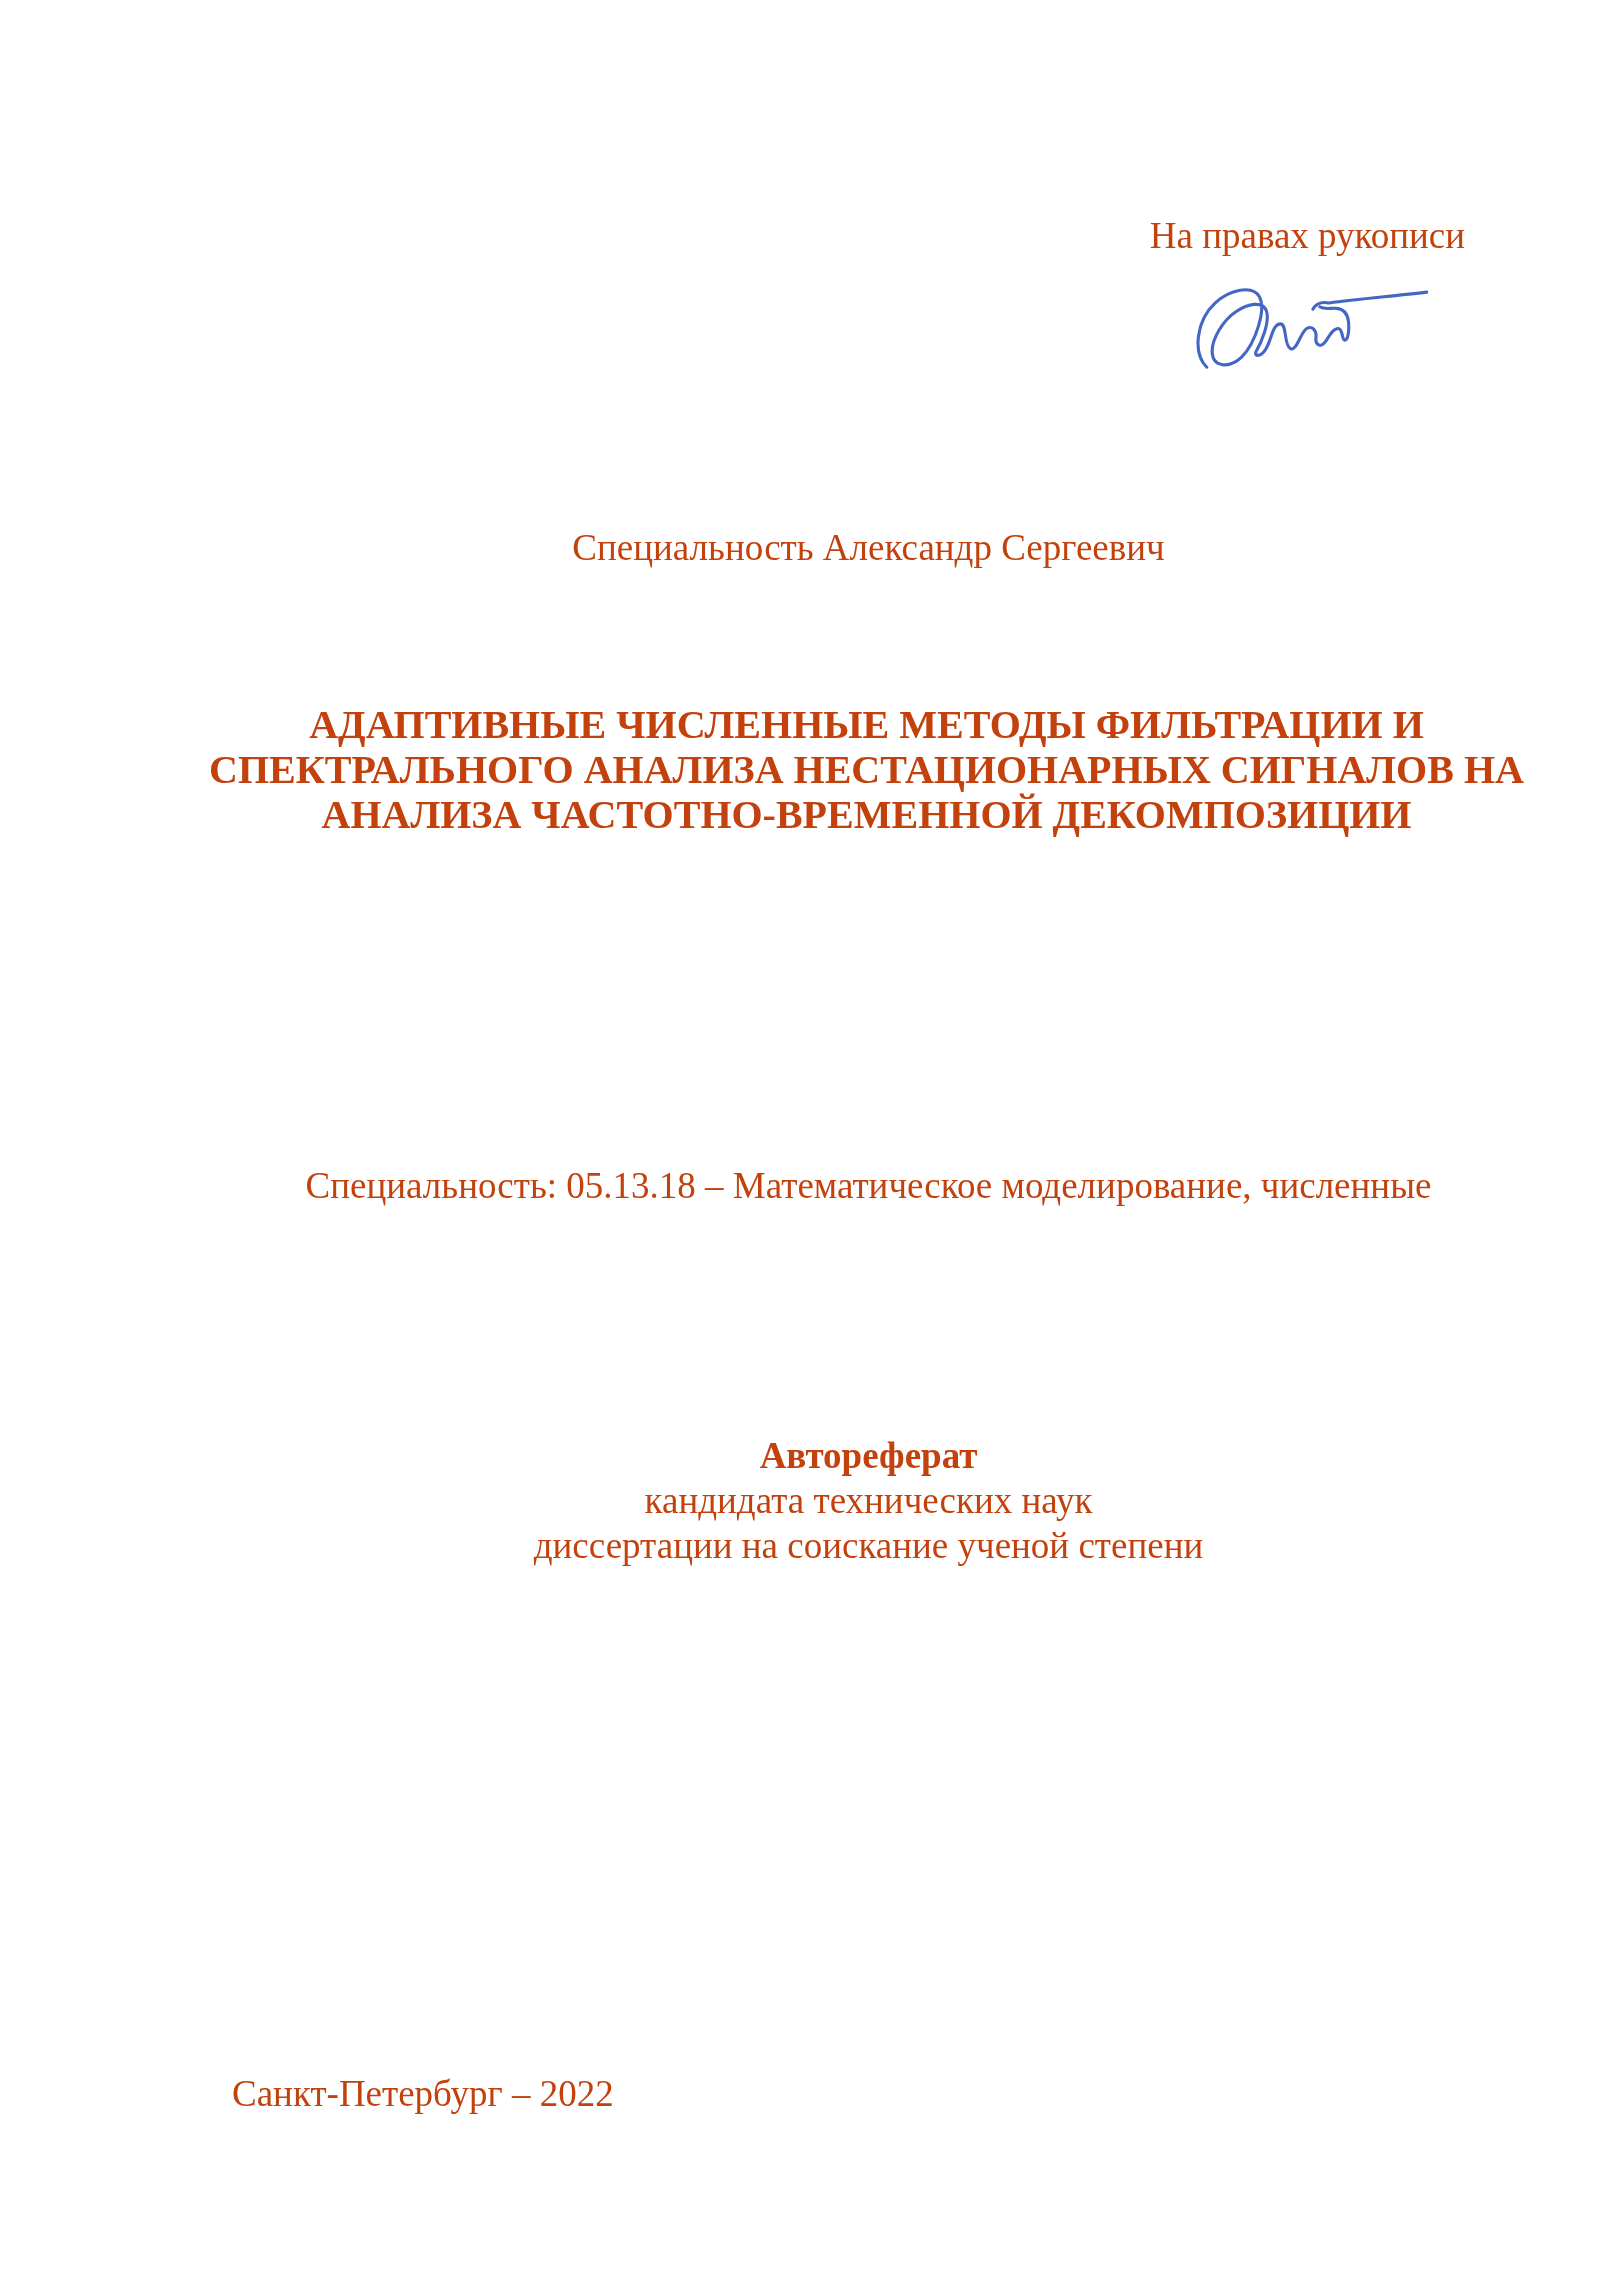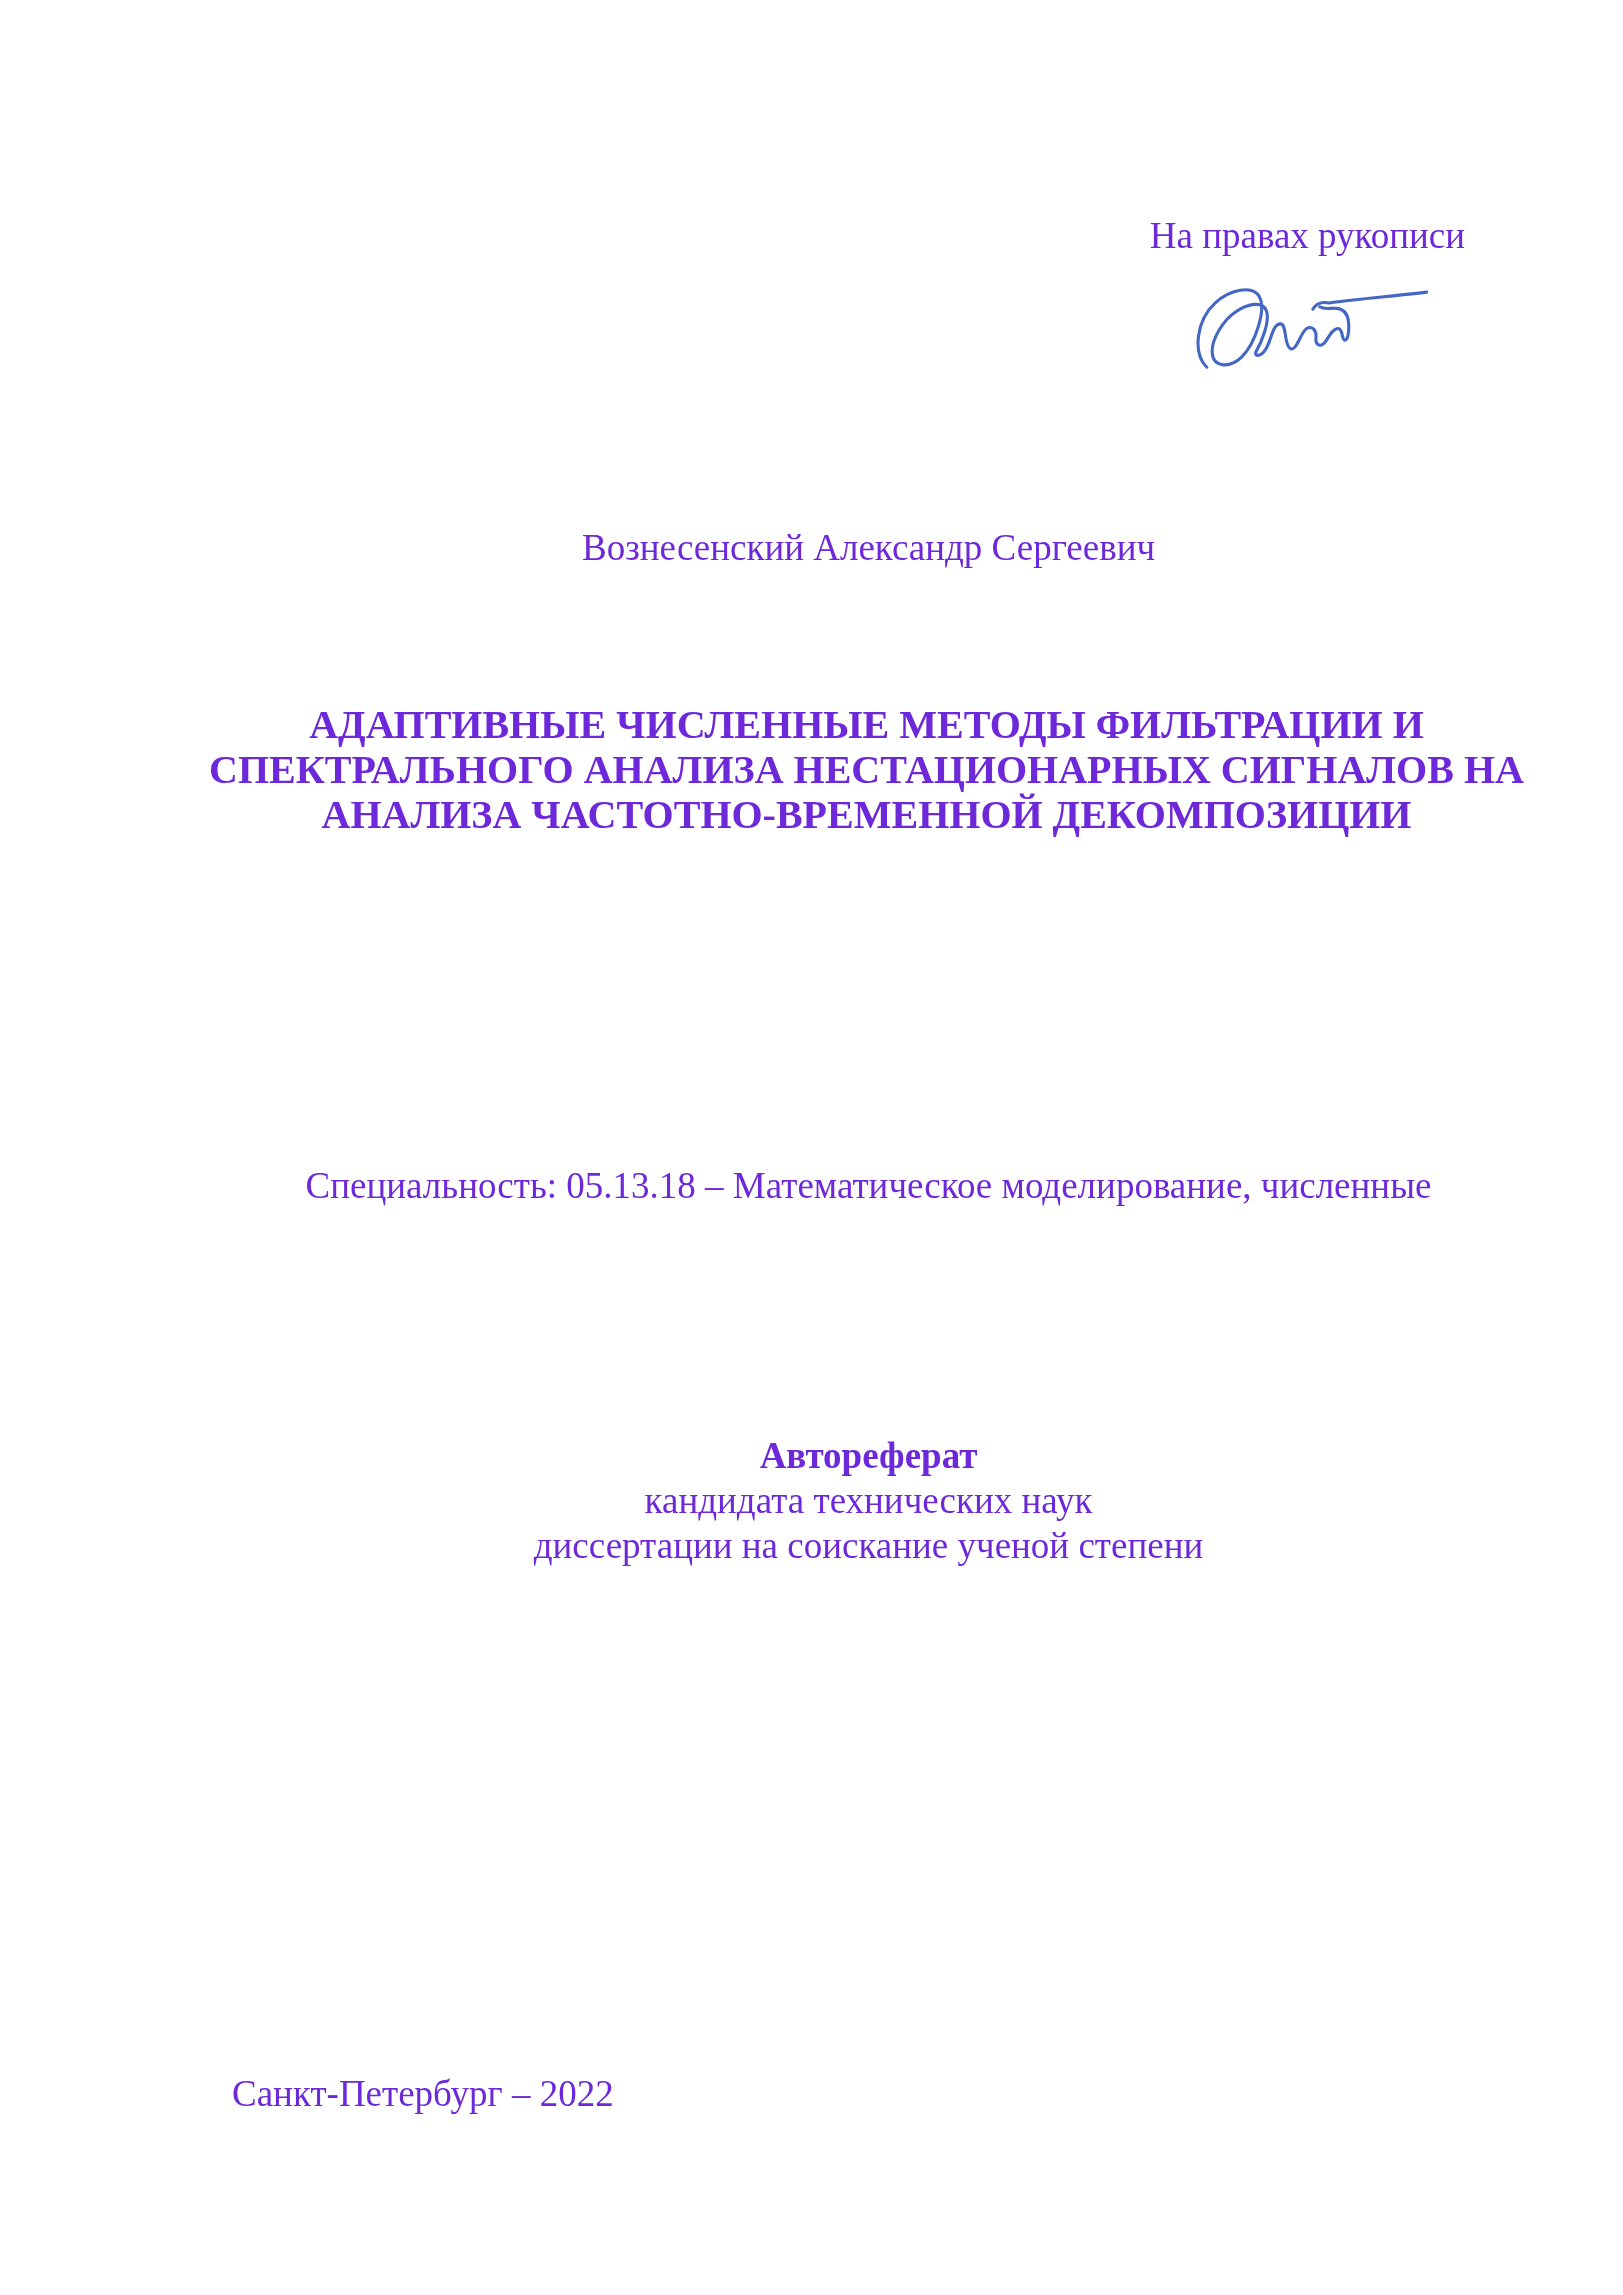--- a/index.html
+++ b/index.html
@@ -6,21 +6,21 @@
   html, body {
     margin: 0;
     padding: 0;
     background: #ffffff;
   }
   .page {
     position: relative;
     width: 1623px;
     height: 2295px;
     background: #ffffff;
-    color: #6d28d9;
+    color: #c2410c;
     font-family: "Liberation Serif", "DejaVu Serif", serif;
     font-size: 37px;
     line-height: 45px;
     overflow: hidden;
   }
   .line { white-space: nowrap; }
 
   .manuscript-note {
     position: absolute;
     top: 213px;
@@ -110,21 +110,21 @@
                C 239 64, 237 77, 241 78
                C 246 79, 247 63, 246 54
                C 245 45, 240 38, 231 37
                C 225 36, 215 39, 209 35"></path>
       <path d="M 200 38
                C 204 31, 212 28, 221 30
                C 258 25, 305 21, 347 16"></path>
     </svg>
   </div>
 
-  <div class="author-name line">Вознесенский Александр Сергеевич</div>
+  <div class="author-name line">Специальность Александр Сергеевич</div>
 
   <div class="dissertation-title">
     <div class="line">АДАПТИВНЫЕ ЧИСЛЕННЫЕ МЕТОДЫ ФИЛЬТРАЦИИ И</div>
     <div class="line">СПЕКТРАЛЬНОГО АНАЛИЗА НЕСТАЦИОНАРНЫХ СИГНАЛОВ НА</div>
     <div class="line">АНАЛИЗА ЧАСТОТНО-ВРЕМЕННОЙ ДЕКОМПОЗИЦИИ</div>
   </div>
 
   <div class="specialty">
     <div class="line">Специальность: 05.13.18 – Математическое моделирование, численные</div>
   </div>

